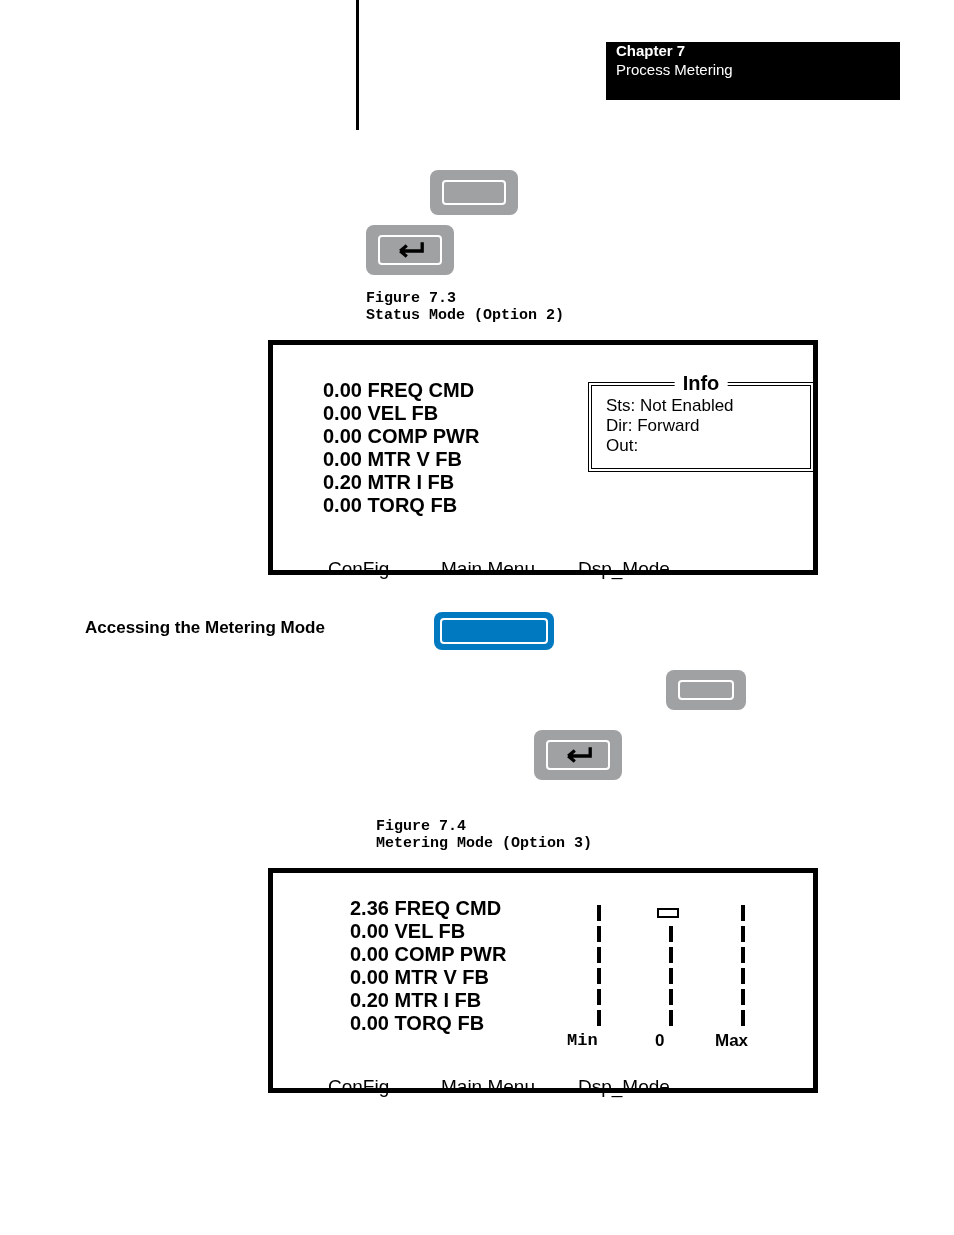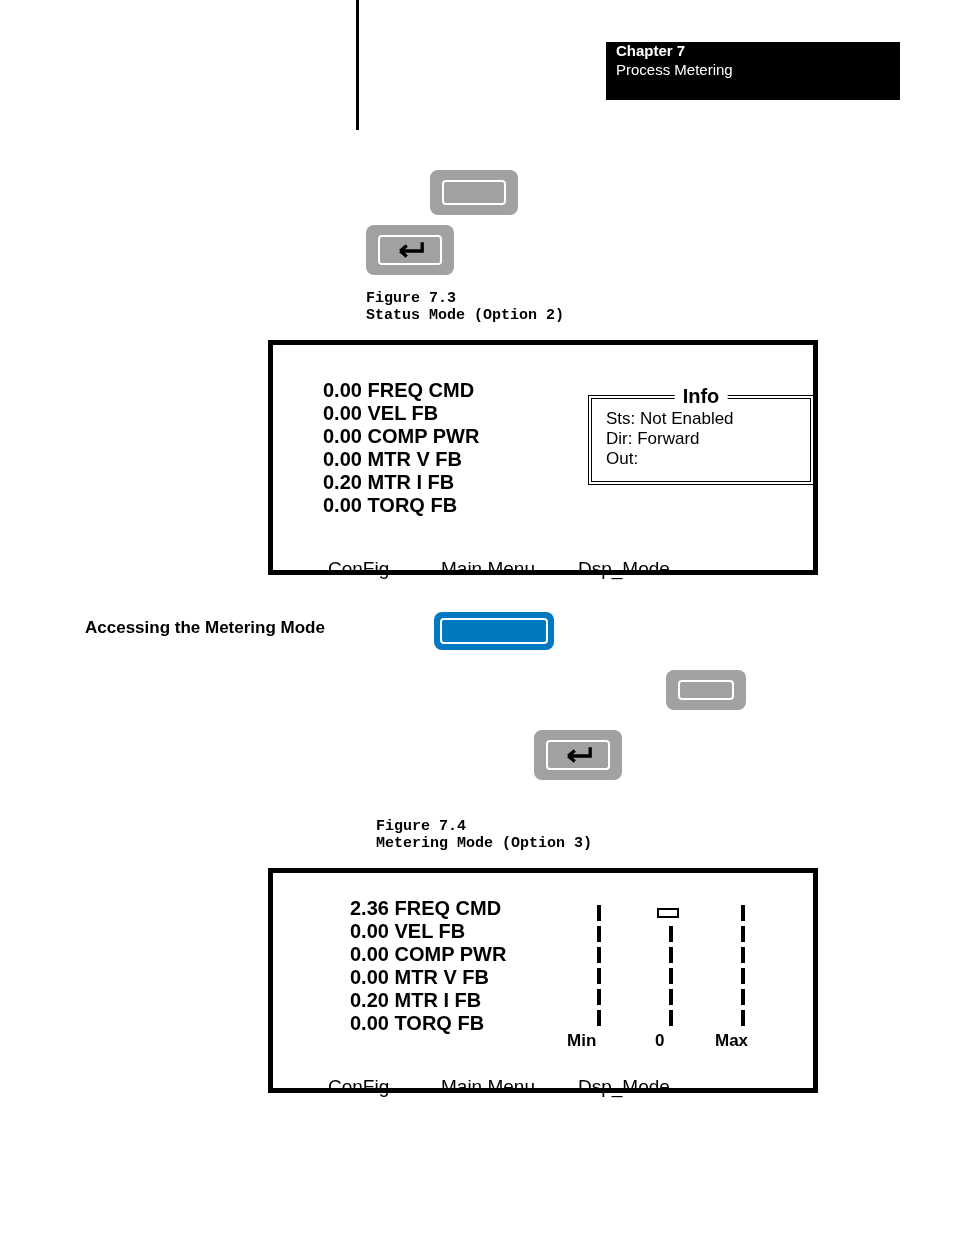--- a/index.html
+++ b/index.html
@@ -62,21 +62,21 @@
     position:absolute;
     left:50px; top:34px;
     font-family:"Arial Black","Arial Narrow",Arial,Helvetica,sans-serif;
     font-weight:900;
     font-stretch:condensed;
     font-size:20px;
     line-height:23px;
   }
   .infobox {
     position:absolute;
-    left:315px; top:50px;
+    left:315px; top:37px;
     width:226px; height:90px;
     border:4px double #000;
     padding:10px 10px 6px 14px;
     font-size:17px;
   }
   .infobox .legend {
     position:absolute;
     top:-14px; left:50%; transform:translateX(-50%);
     background:#fff; padding:0 8px;
     font-family:"Arial Black",Arial; font-weight:900; font-size:20px;
@@ -123,21 +123,21 @@
     border:2px solid #000;
     background:#fff;
     left:70px;
   }
   .axis-labels {
     position:absolute;
     top:158px; right:36px; width:210px;
     font-family:"Arial Black",Arial; font-weight:900; font-size:17px;
   }
   .axis-labels span { position:absolute; }
-  .axis-labels .amin { left:0px; }
+  .axis-labels .amin { left:0px;font-family:Liberation Mono, monospace; }
   .axis-labels .azero{ left:88px; }
   .axis-labels .amax { left:148px; }
 </style>
 </head>
 <body>
 
 <div class="topline"></div>
 
 <div class="black-box">
   <span class="chap">Chapter 7</span>

